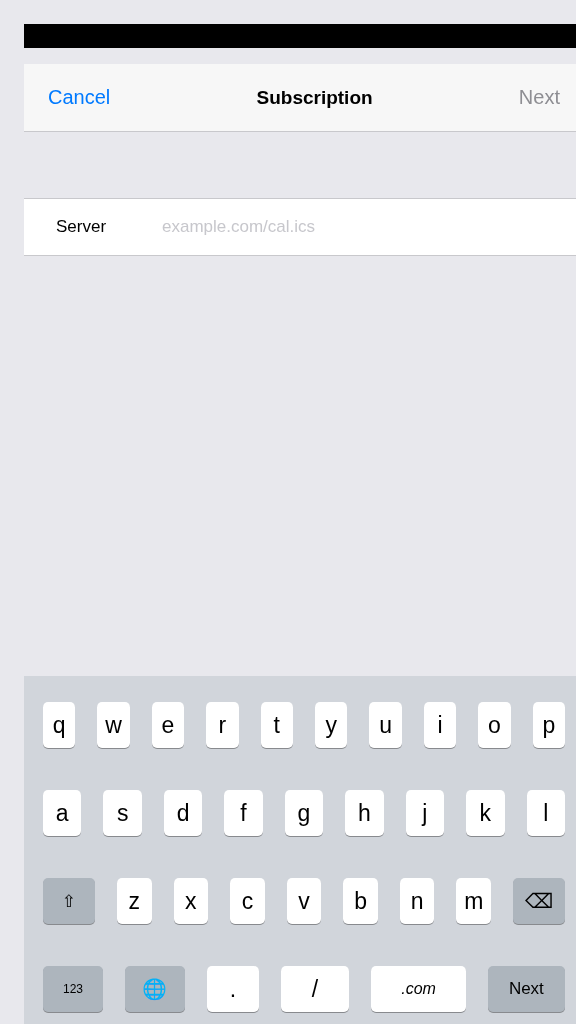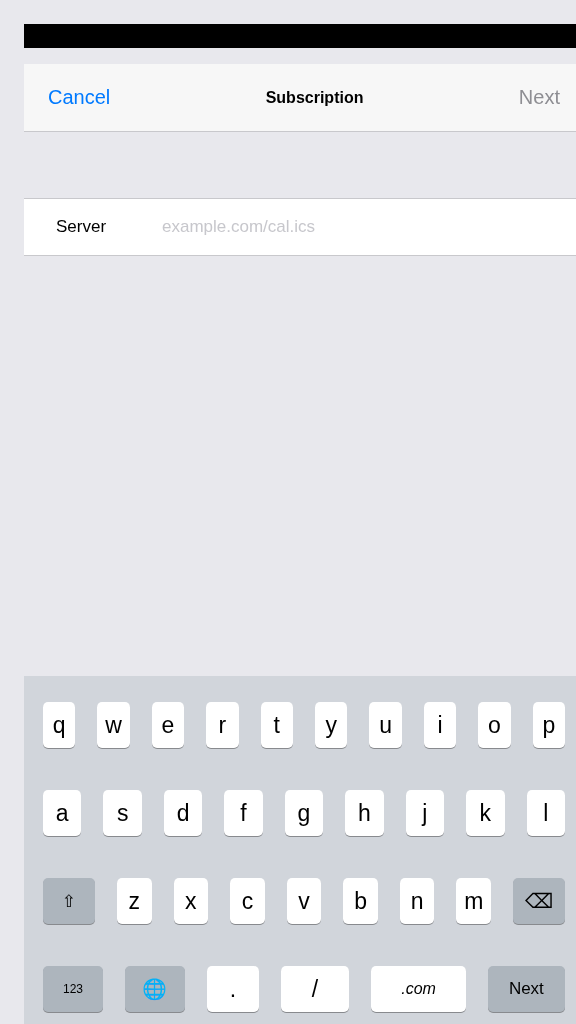--- a/index.html
+++ b/index.html
@@ -34,21 +34,21 @@
     }
     .nav-cancel {
       font-size: 20px;
       color: #007aff;
       background: none;
       border: none;
       cursor: pointer;
       font-weight: 400;
     }
     .nav-title {
-      font-size: 16px;
+      font-size: 19px;
       font-weight: 600;
       color: #000;
     }
     .nav-next {
       font-size: 20px;
       color: #8e8e93;
       background: none;
       border: none;
       cursor: pointer;
       font-weight: 400;

